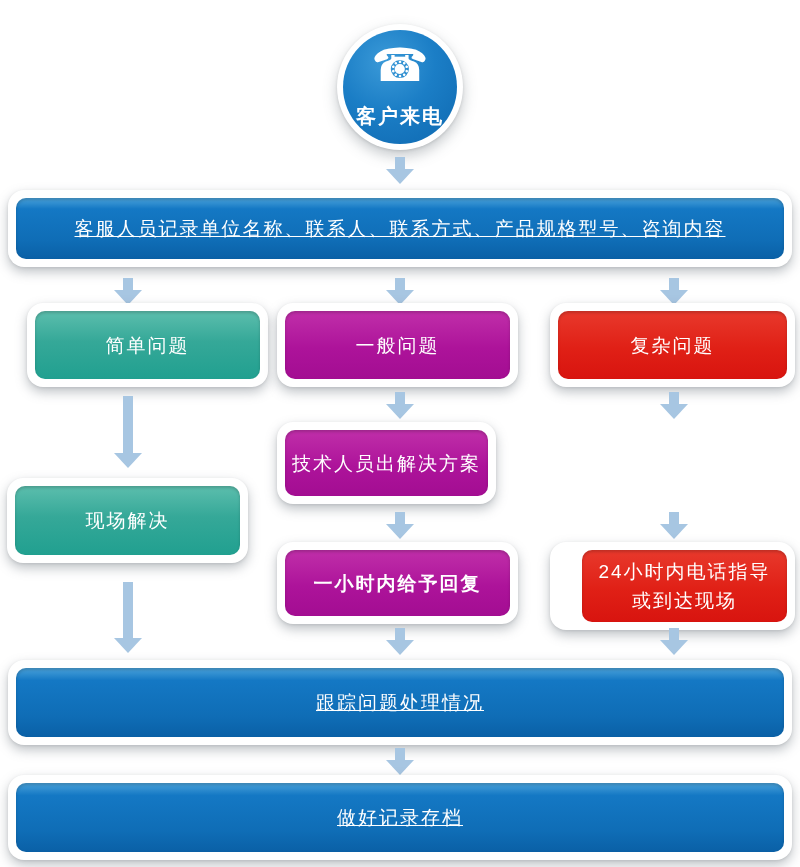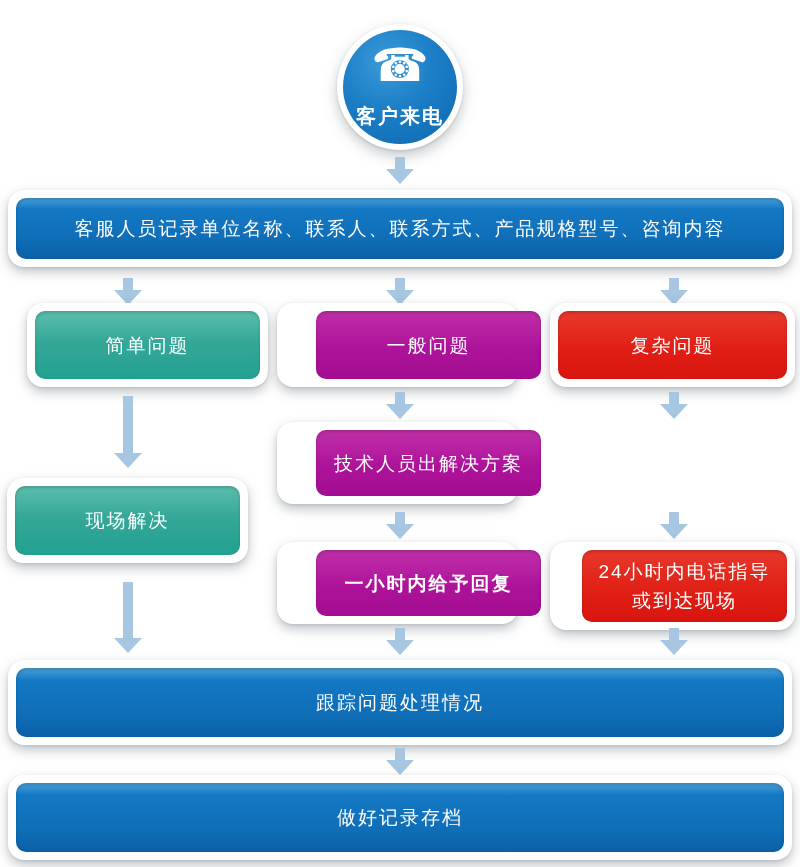--- a/index.html
+++ b/index.html
@@ -33,23 +33,23 @@
     position:absolute; background:#ffffff; border-radius:16px; padding:8px;
     box-shadow:0 5px 12px rgba(95,105,115,0.40), 0 1px 3px rgba(0,0,0,0.10);
   }
   .node {
     width:100%; height:100%; border-radius:10px;
     display:flex; align-items:center; justify-content:center;
     color:#ffffff; font-size:19px; letter-spacing:2px;
     text-align:center; white-space:pre-line; line-height:29px;
     box-shadow:inset 0 2px 3px rgba(0,0,0,0.18);
   }
-  .node.blue    { background:linear-gradient(180deg,#4aa2da 0%, #1478c4 18%, #0f6db6 70%, #0a60a6 100%); }
+  .node.blue    { background:linear-gradient(180deg,#4aa2da 0%, #1478c4 18%, #0f6db6 70%, #0a60a6 100%);text-decoration:underline; }
   .node.teal    { background:linear-gradient(180deg,#5cbead 0%, #35a898 45%, #21a090 100%); }
-  .node.magenta { background:linear-gradient(180deg,#c02fa9 0%, #ad139a 55%, #a30d92 100%);margin-left:31px; }
+  .node.magenta { background:linear-gradient(180deg,#c02fa9 0%, #ad139a 55%, #a30d92 100%); }
   .node.red     { background:linear-gradient(180deg,#e8392c 0%, #e02016 55%, #d8140f 100%); }
 
   
   .arrow {
     position:absolute; width:28px;
     display:flex; flex-direction:column; align-items:center;
   }
   .arrow .stem { width:10px; background:#a7c6e2; flex:1; }
   .arrow .head {
     width:0; height:0;
@@ -111,21 +111,21 @@
   </div>
   <div class="arrow" style="left:114px; top:582px; height:71px;">
       <i class="stem"></i>
       <i class="head"></i>
     </div>
 
   <div class="arrow" style="left:386px; top:392px; height:27px;">
       <i class="stem"></i>
       <i class="head"></i>
     </div>
-  <div class="frame" style="left:277px; top:422px; width:241px; height:82px;">
+  <div class="frame" style="left:277px; top:422px; width:219px; height:82px;">
     <div class="node magenta">技术人员出解决方案</div>
   </div>
   <div class="arrow" style="left:386px; top:512px; height:27px;">
       <i class="stem"></i>
       <i class="head"></i>
     </div>
   <div class="frame" style="left:277px; top:542px; width:241px; height:82px;font-weight:bold;">
     <div class="node magenta">一小时内给予回复</div>
   </div>
   <div class="arrow" style="left:386px; top:628px; height:27px;">

